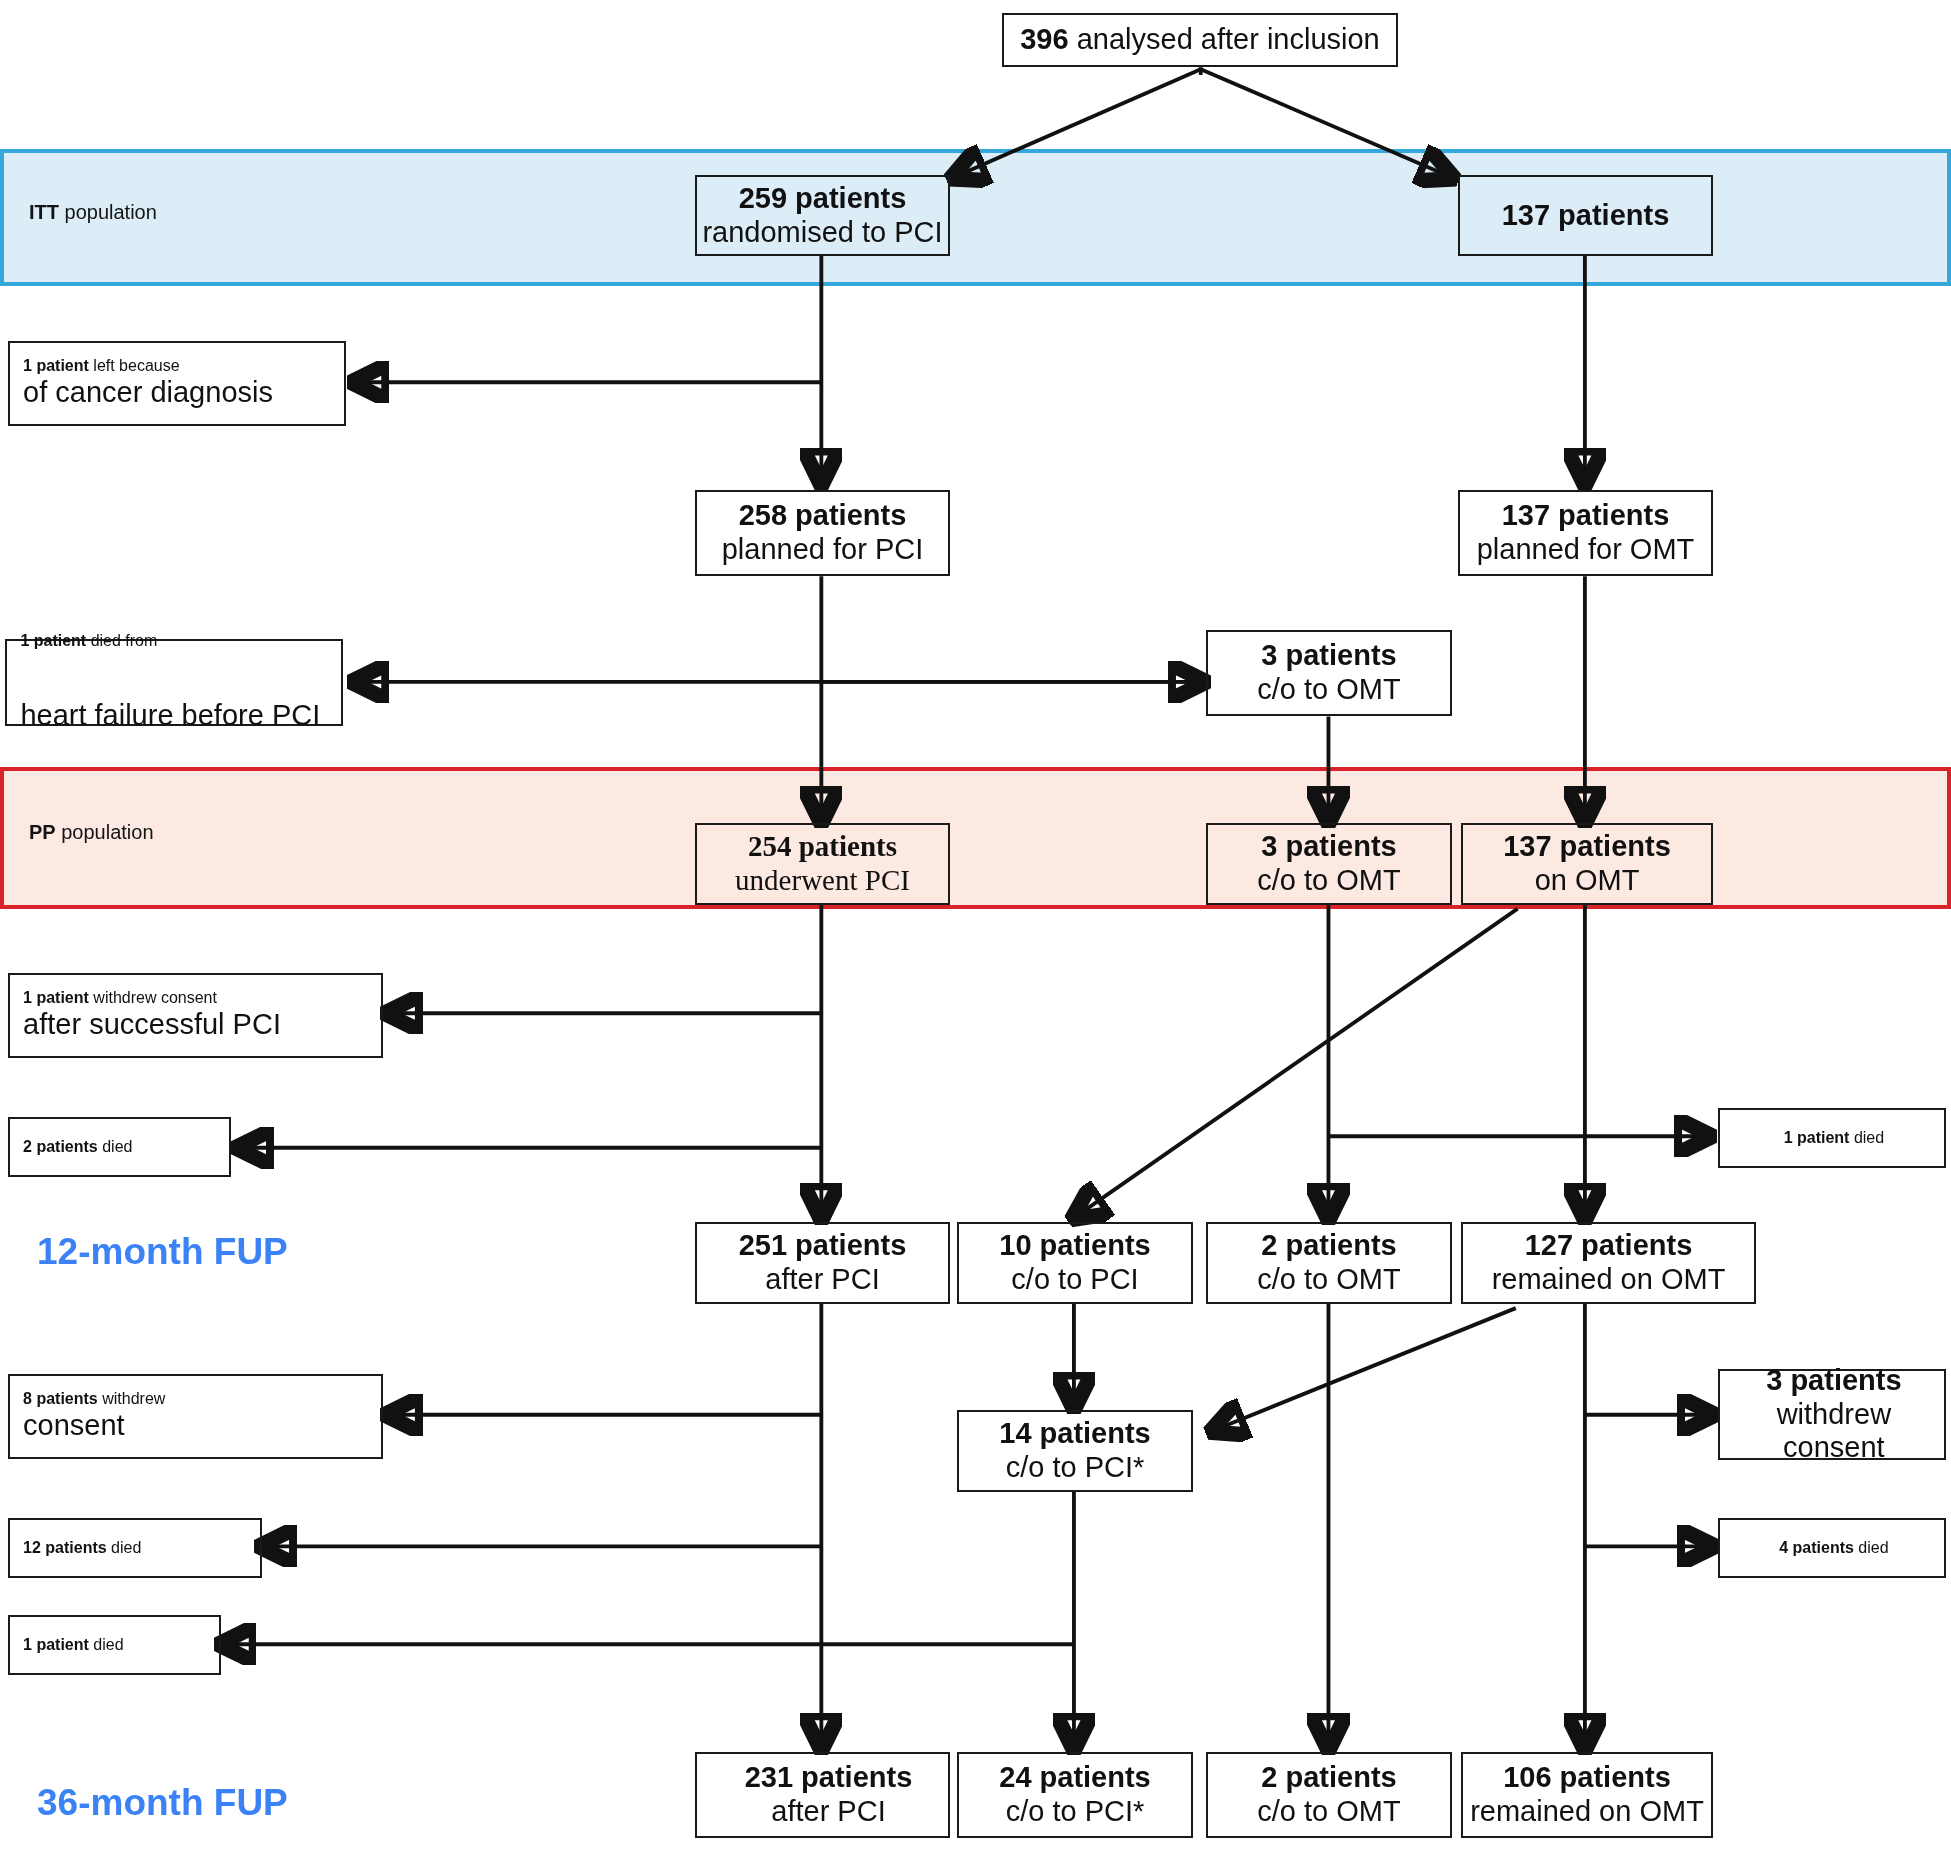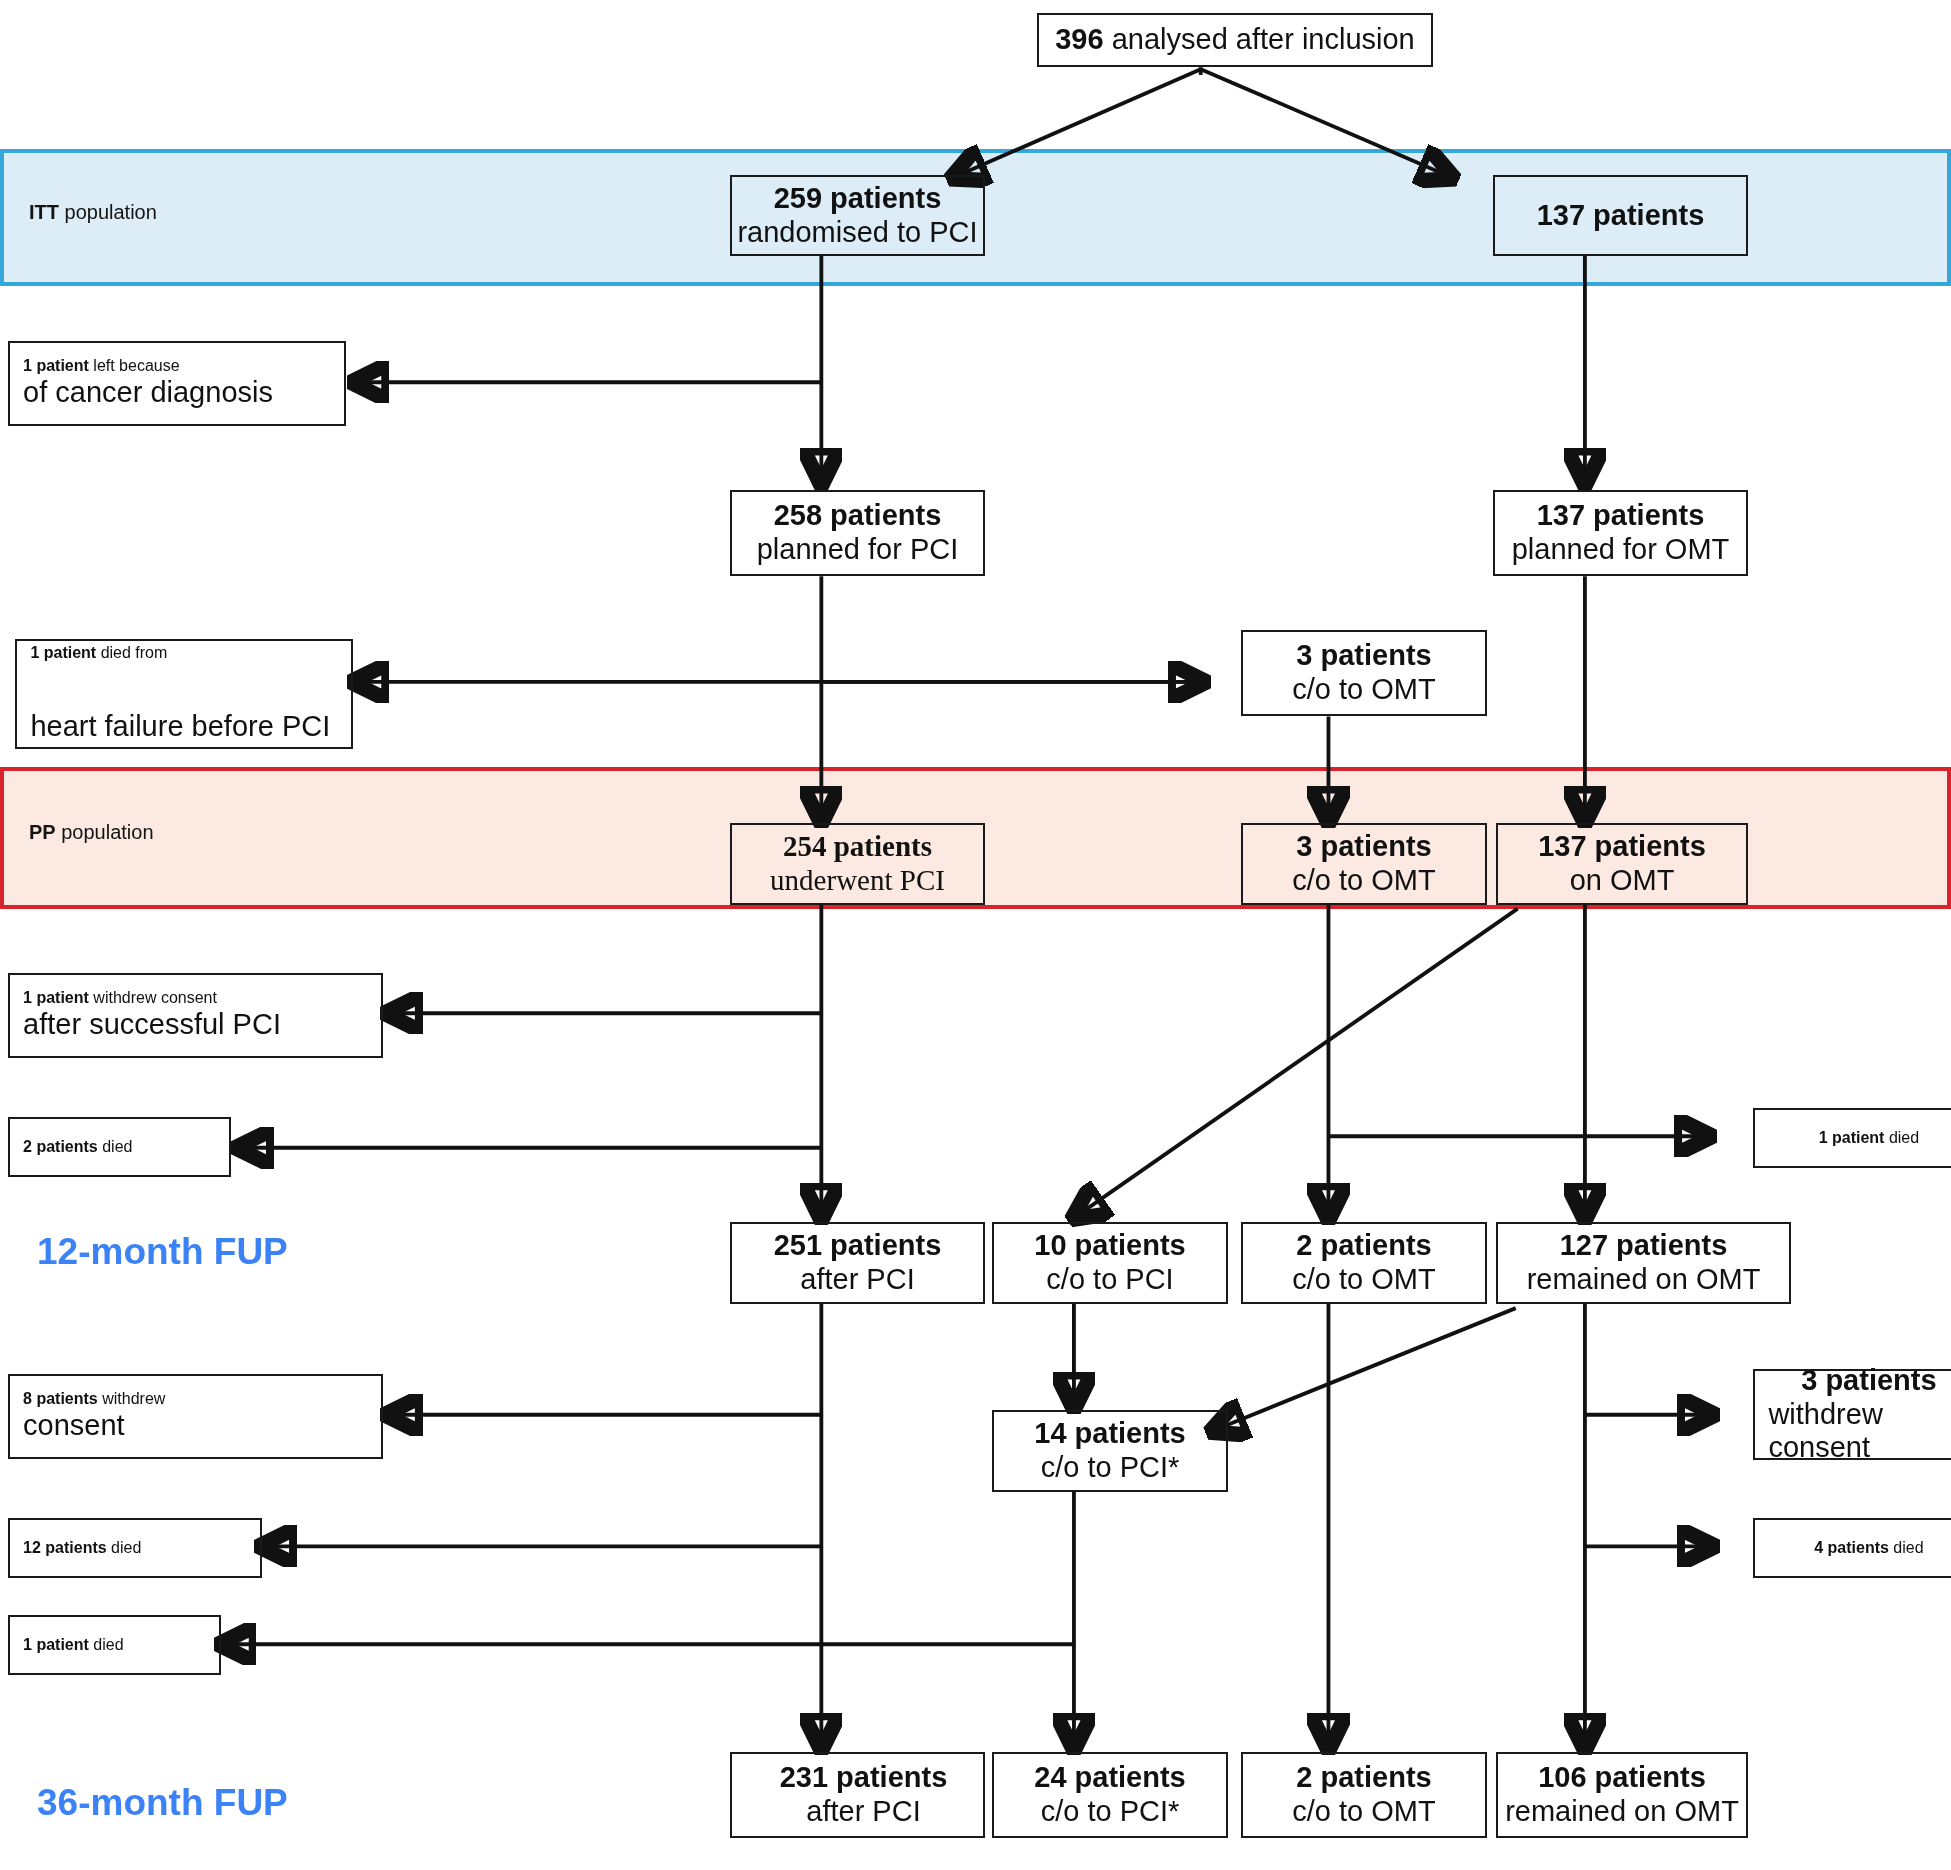--- a/index.html
+++ b/index.html
@@ -22,21 +22,21 @@
         display:flex;flex-direction:column;align-items:center;justify-content:center;
         text-align:center;line-height:1.17;color:#111;}
   .node .l1{font-weight:700;font-size:29px;}
   .node .l2{font-weight:400;font-size:29px;}
   
   .node.loss{align-items:flex-start;text-align:left;padding:5.8px 9.6px 5.8px 13.4px;}
   .node.loss .l1,.node.loss .l2{font-size:29px;}
   .node.loss .row{white-space:nowrap;}
   .node.loss .row b{font-weight:700;}
   .node.loss .row i{font-style:normal;font-weight:400;}
-  .node.ctr{align-items:center;text-align:left;margin-left:35px;}
+  .node.ctr{align-items:center;text-align:center;}
 
   svg.wires{position:absolute;left:0;top:0;width:1951px;height:1870px;pointer-events:none;}
   svg.wires line, svg.wires path{stroke:#111;stroke-width:4;fill:none;}
 </style>
 </head>
 <body>
 
 <div id="stage">
 
   <div class="band band-itt" style="left:0;top:155;width:1951px;height:137px;top:149px;"></div>
@@ -130,21 +130,21 @@
   <div class="node ctr" style="left:695px;top:490px;width:255px;height:86px;">
     <span class="l1">258 patients</span>
     <span class="l2">planned for PCI</span>
   </div>
 
   <div class="node ctr" style="left:1458px;top:490px;width:255px;height:86px;">
     <span class="l1">137 patients</span>
     <span class="l2">planned for OMT</span>
   </div>
 
-  <div class="node loss" style="left:15px;top:639px;width:338px;height:110px;gap:48px;">
+  <div class="node loss" style="left:5px;top:639px;width:338px;height:87px;gap:48px;">
     <div class="row"><b>1 patient</b><i> died from</i></div>
     <div class="row l2">heart failure before PCI</div>
   </div>
 
   <div class="node ctr" style="left:1206px;top:630px;width:246px;height:86px;">
     <span class="l1">3 patients</span>
     <span class="l2">c/o to OMT</span>
   </div>
 
   <div class="node ctr" style="left:695px;top:823px;width:255px;height:82px;font-family:Liberation Serif, serif;">

